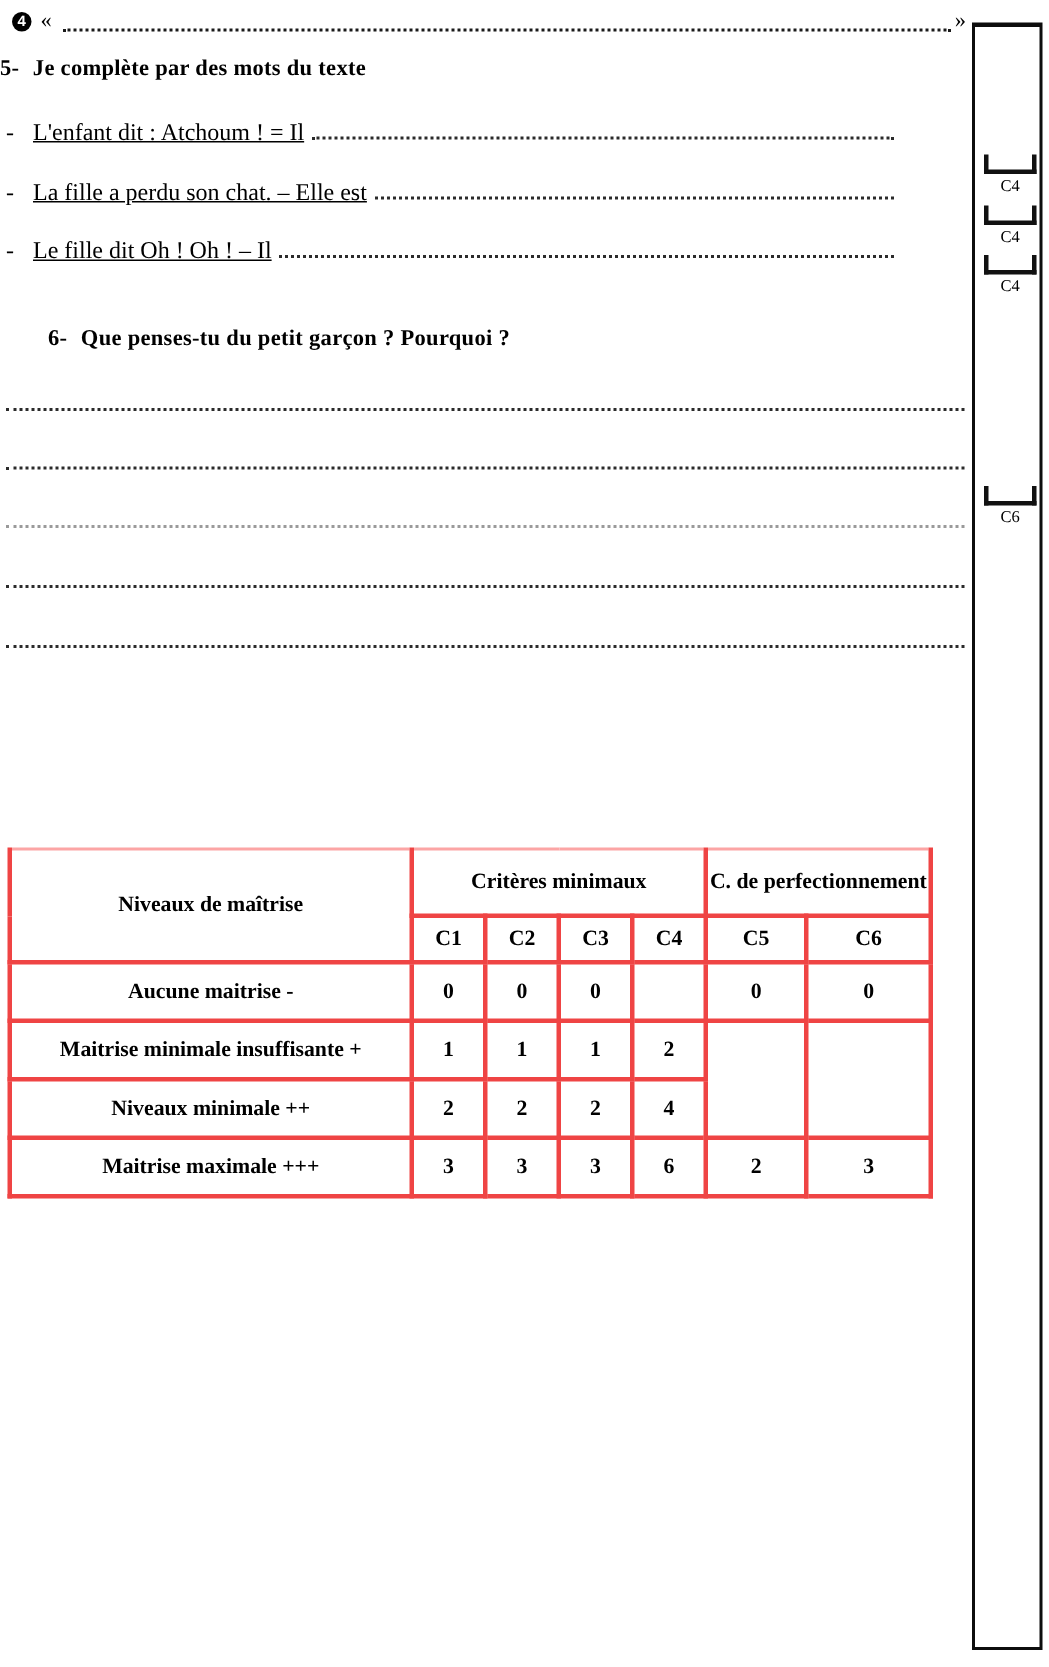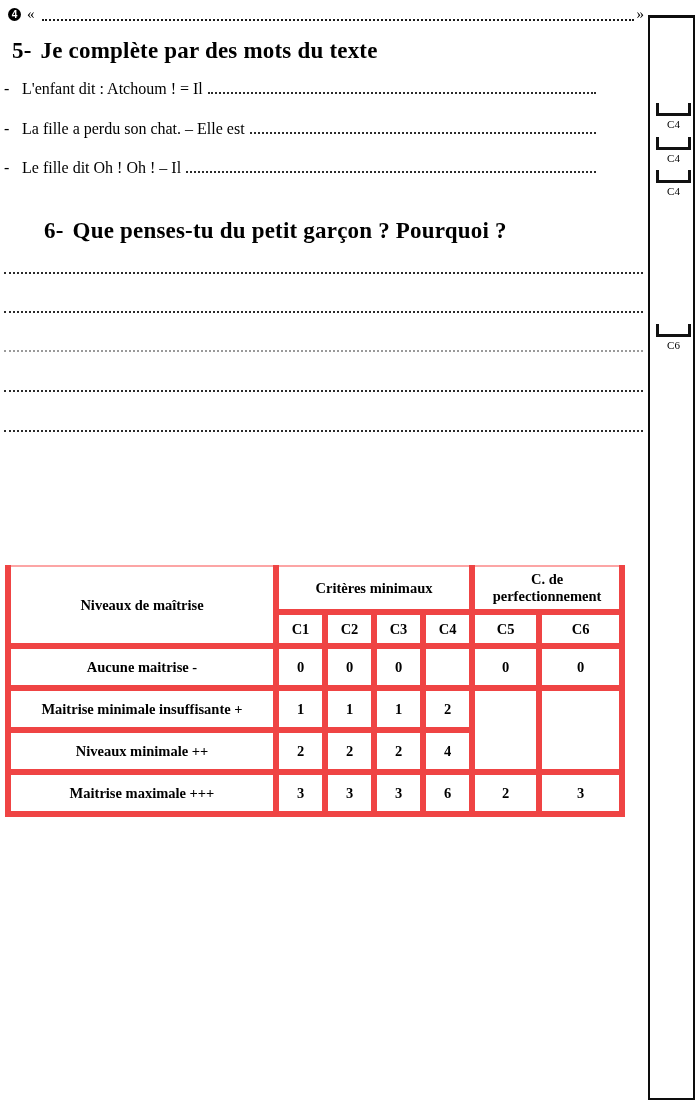--- a/index.html
+++ b/index.html
@@ -55,23 +55,23 @@
     flex: 1 1 auto;
     border-bottom: 2px dotted #1a1a1a;
     height: 11px;
     margin: 0 3px;
   }
   .guil-end { flex: none; font-size: 15px; }
 
   
   .q-heading {
     position: absolute;
-    left: 12px;
+    left: 0;
     font-weight: bold;
-    font-size: 23px;
+    font-size: 15px;
     letter-spacing: .2px;
     white-space: nowrap;
   }
   #q5-heading { top: 38px; }
   #q6-heading { top: 218px; margin-left: 32px; }
   .q-num { display: inline-block; margin-right: 9px; }
 
   
   .bullet-row {
     position: absolute;
@@ -80,21 +80,21 @@
     display: flex;
     align-items: baseline;
     font-size: 16px;
     white-space: nowrap;
   }
   .bullet-dash {
     width: 18px;
     flex: none;
     font-size: 16px;
   }
-  .bullet-text { flex: none; }
+  .bullet-text { flex: none; text-decoration: underline; }
   .bullet-dots {
     flex: 1 1 auto;
     border-bottom: 2px dotted #2b2b2b;
     height: 9px;
     margin-left: 5px;
   }
   #b1 { top: 80px; width: 592px; }
   #b2 { top: 120px; width: 592px; }
   #b3 { top: 159px; width: 592px; }
 
@@ -144,21 +144,21 @@
   .grade-table {
     position: absolute;
     left: 5px;
     top: 565px;
     width: 616px;
     border-collapse: collapse;
     table-layout: fixed;
     font-family: "Liberation Serif", "DejaVu Serif", serif;
   }
   .grade-table td, .grade-table th {
-    border: 6px solid #ef4444;
+    border: 3px solid #ef4444;
     padding: 0;
     text-align: center;
     vertical-align: middle;
     font-weight: bold;
     font-size: 14.5px;
   }
   .grade-table .outer-top { border-top: 2px solid #fca5a5; }
   .levels-head {
     text-align: left;
     padding-left: 8px;

